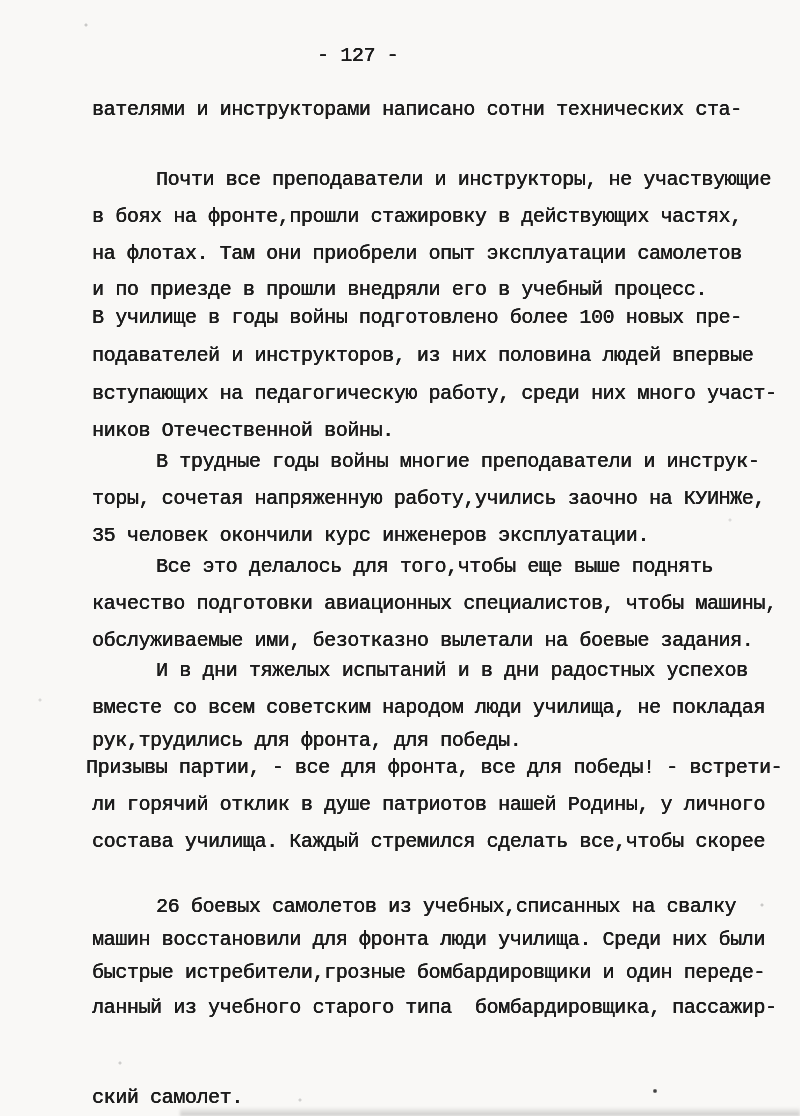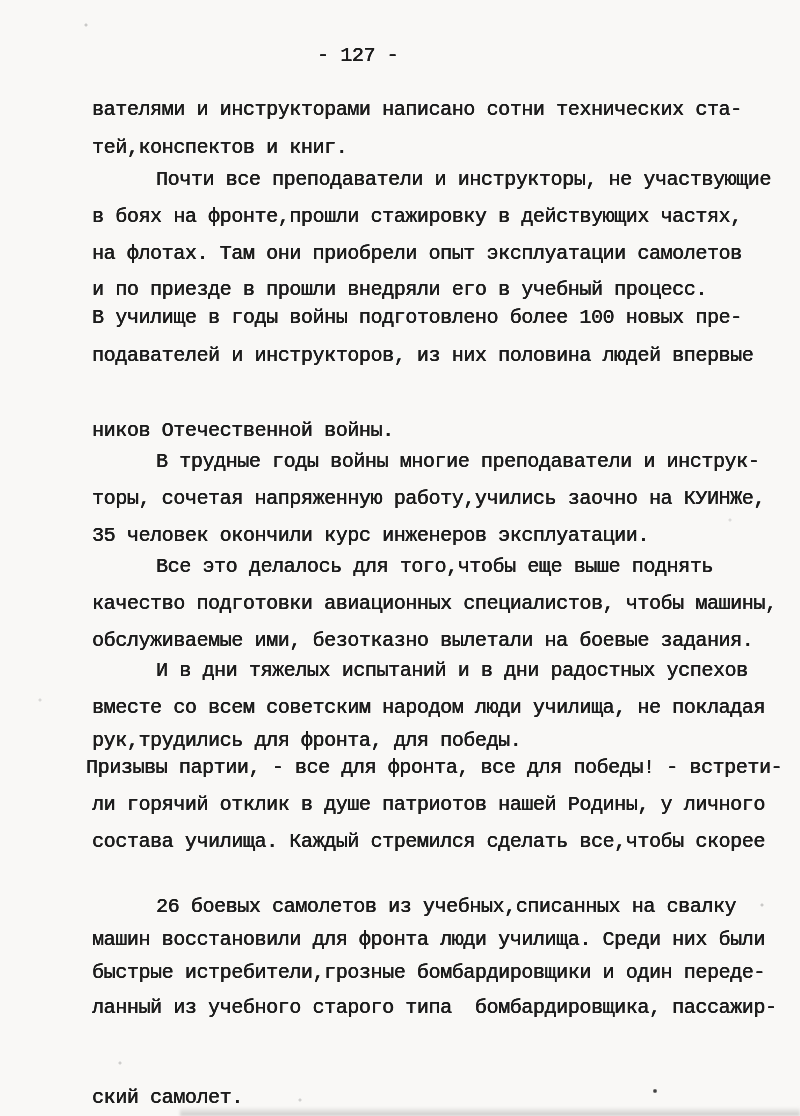--- a/index.html
+++ b/index.html
@@ -52,27 +52,27 @@
   .line.flush  { left: 86px; }
 </style>
 </head>
 <body>
 
 <div class="page">
 
   <div class="typed page-number">- 127 -</div>
 
   <div class="typed line" style="top:100px">вателями и инструкторами написано сотни технических ста-</div>
-  <div class="typed line" style="top:138px">тей,конспектов и книг.</div>
   <div class="typed line" style="top:207px">в боях на фронте,прошли стажировку в действующих частях,</div>
   <div class="typed line indent" style="top:170px">Почти все преподаватели и инструкторы, не участвующие</div>
   <div class="typed line" style="top:244px">на флотах. Там они приобрели опыт эксплуатации самолетов</div>
   <div class="typed line" style="top:280px">и по приезде в прошли внедряли его в учебный процесс.</div>
   <div class="typed line" style="top:308px">В училище в годы войны подготовлено более 100 новых пре-</div>
   <div class="typed line" style="top:346px">подавателей и инструкторов, из них половина людей впервые</div>
+  <div class="typed line" style="top:384px">вступающих на педагогическую работу, среди них много участ-</div>
   <div class="typed line" style="top:421px">ников Отечественной войны.</div>
   <div class="typed line indent" style="top:452px">В трудные годы войны многие преподаватели и инструк-</div>
   <div class="typed line" style="top:489px">торы, сочетая напряженную работу,учились заочно на КУИНЖе,</div>
   <div class="typed line" style="top:526px">35 человек окончили курс инженеров эксплуатации.</div>
   <div class="typed line indent" style="top:557px">Все это делалось для того,чтобы еще выше поднять</div>
   <div class="typed line" style="top:594px">качество подготовки авиационных специалистов, чтобы машины,</div>
   <div class="typed line" style="top:631px">обслуживаемые ими, безотказно вылетали на боевые задания.</div>
   <div class="typed line indent" style="top:661px">И в дни тяжелых испытаний и в дни радостных успехов</div>
   <div class="typed line" style="top:698px">вместе со всем советским народом люди училища, не покладая</div>
   <div class="typed line flush" style="top:758px">Призывы партии, - все для фронта, все для победы! - встрети-</div>

